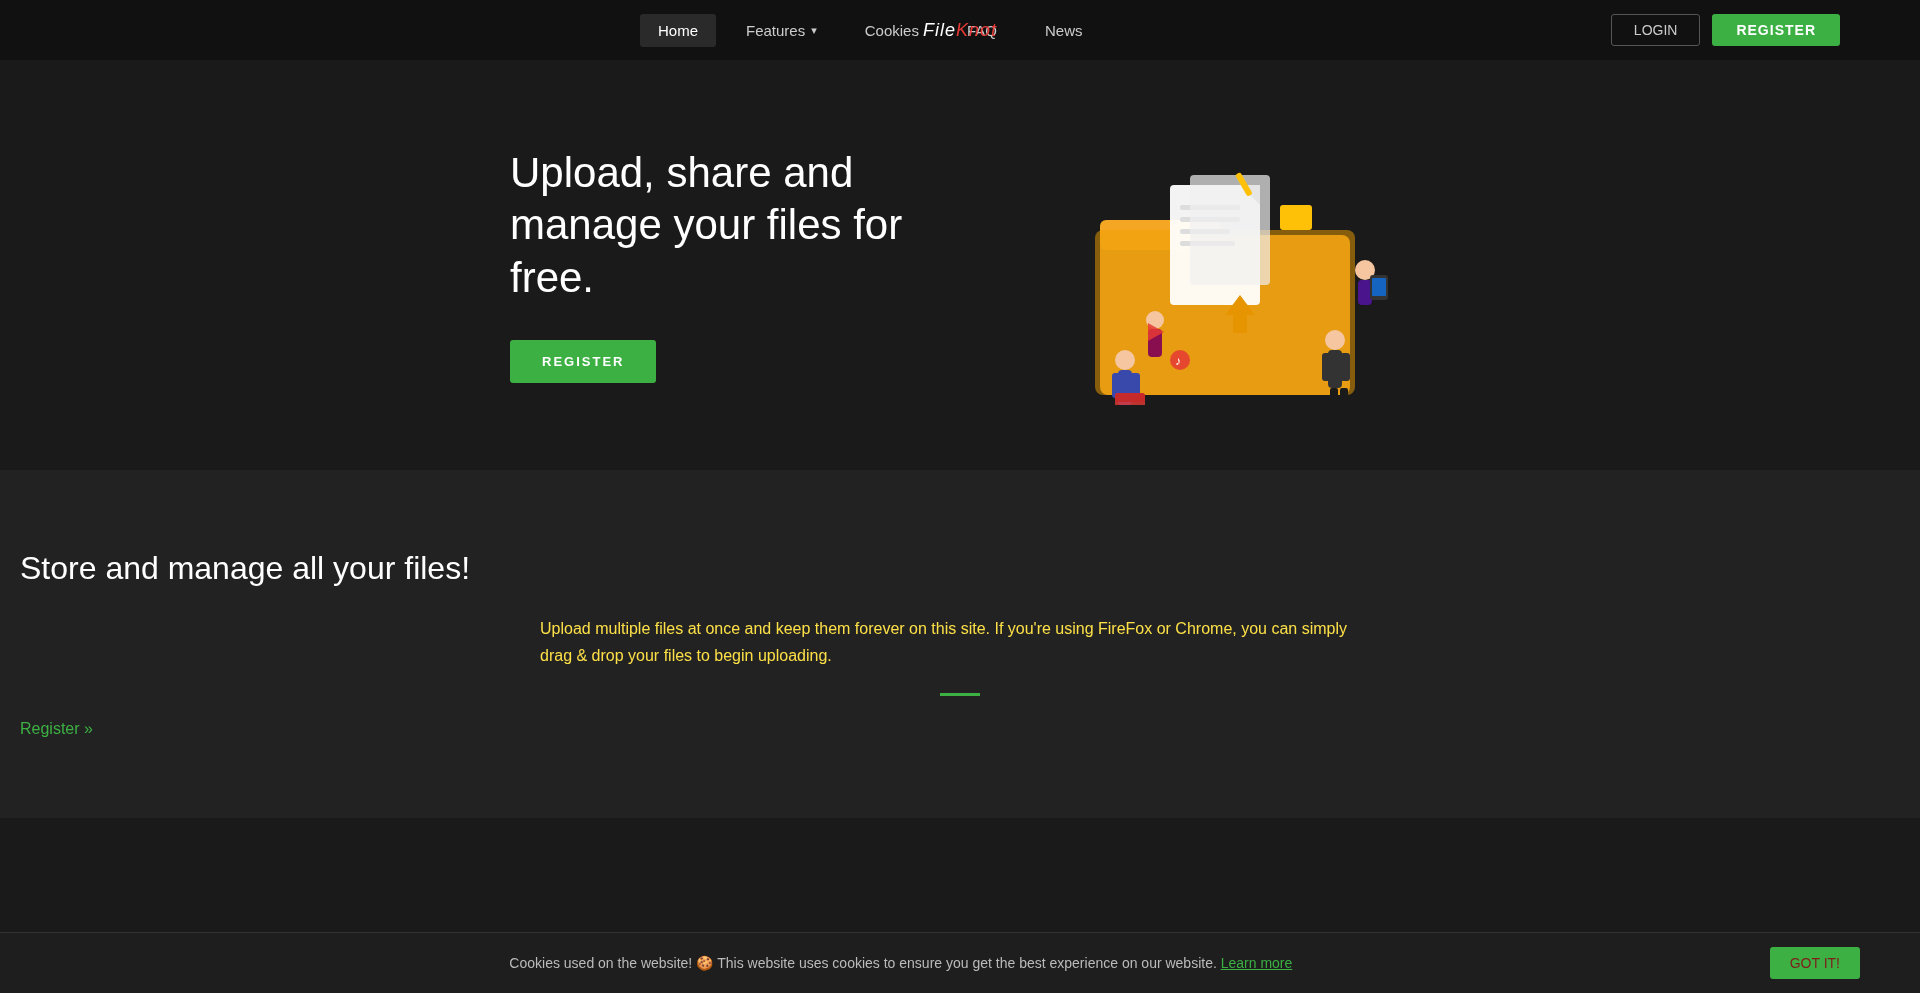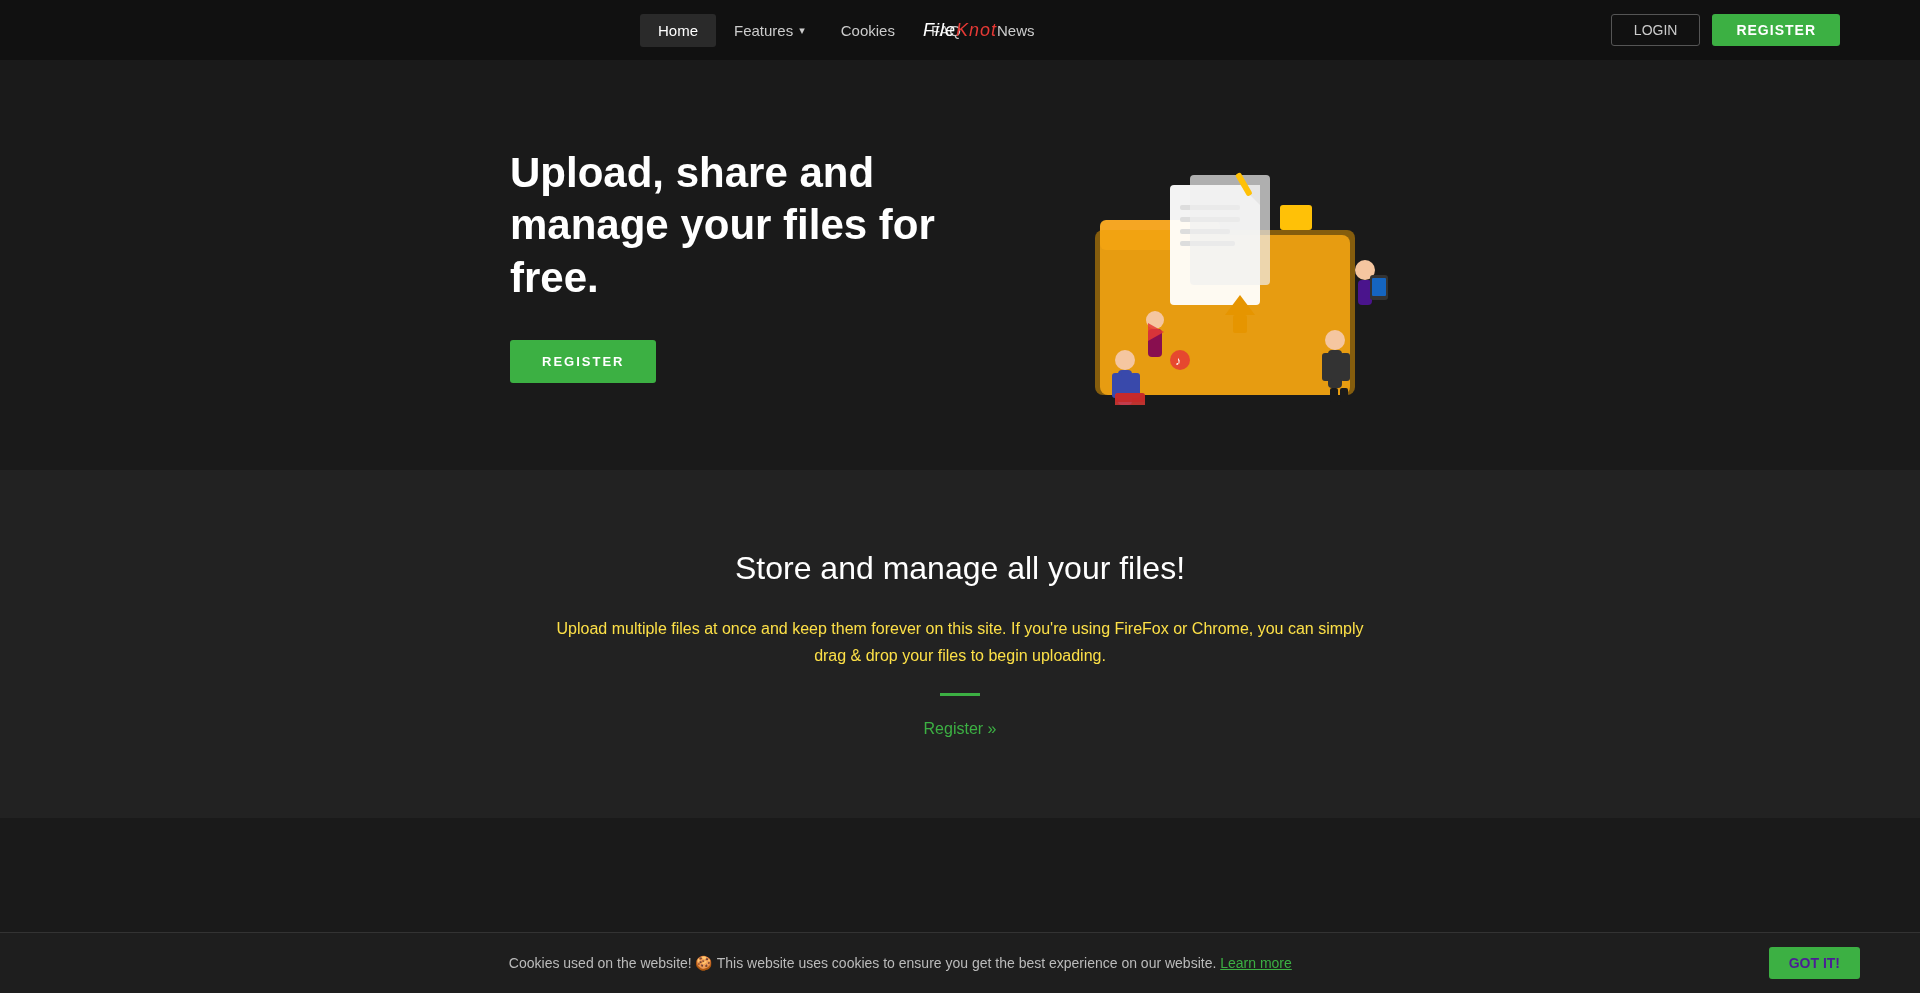--- a/index.html
+++ b/index.html
@@ -11,21 +11,21 @@
       display: flex;
       align-items: center;
       justify-content: center;
       height: 60px;
       position: relative;
       z-index: 10;
     }
     .nav-links {
       display: flex;
       align-items: center;
-      gap: 0;
+      gap: 12px;
       position: absolute;
       left: 50%;
       transform: translateX(-320px);
     }
     .nav-link {
       color: #ccc;
       text-decoration: none;
       padding: 8px 18px;
       font-size: 15px;
       cursor: pointer;
@@ -95,21 +95,21 @@
       align-items: center;
       justify-content: space-between;
       width: 900px;
       padding: 60px 0 60px 0;
     }
     .hero-text {
       max-width: 440px;
     }
     .hero-title {
       font-size: 42px;
-      font-weight: 700;
+      font-weight: 400;
       line-height: 1.25;
       color: #fff;
       margin-bottom: 36px;
     }
     .btn-register-hero {
       background: #3cb043;
       border: none;
       color: #fff;
       padding: 14px 32px;
       font-size: 13px;
@@ -131,21 +131,20 @@
     
     .folder-illustration {
       width: 370px;
       height: 280px;
     }
 
     
     .features-section {
       background: #222;
       padding: 80px 20px 80px 20px;
-      text-align: center;
     }
     .features-title {
       font-size: 32px;
       font-weight: 400;
       color: #fff;
       margin-bottom: 28px;
     }
     .features-desc {
       font-size: 16px;
       color: #fde047;
@@ -185,26 +184,26 @@
     }
     .cookie-banner-text { flex: 1; text-align: center; }
     .cookie-learn-more {
       color: #3cb043;
       text-decoration: underline;
       cursor: pointer;
     }
     .btn-got-it {
       background: #3cb043;
       border: none;
-      color: #4c1d95;
+      color: #7f1d1d;
       padding: 8px 20px;
       font-size: 14px;
       cursor: pointer;
       border-radius: 3px;
-      font-weight: bold;
+      font-weight: normal;
       flex-shrink: 0;
     }
     .chevron-down {
       display: inline-block;
       font-size: 11px;
       margin-left: 2px;
     }
   </style>
 </head>
 <body>

